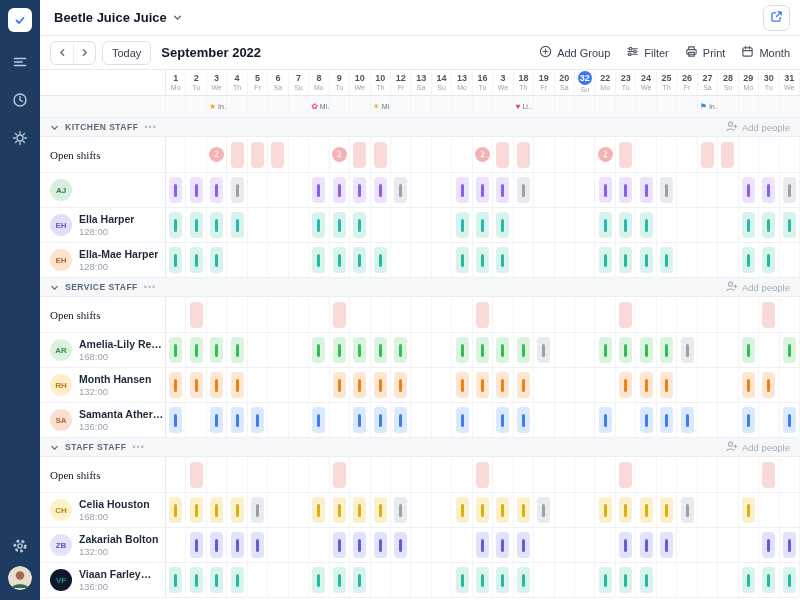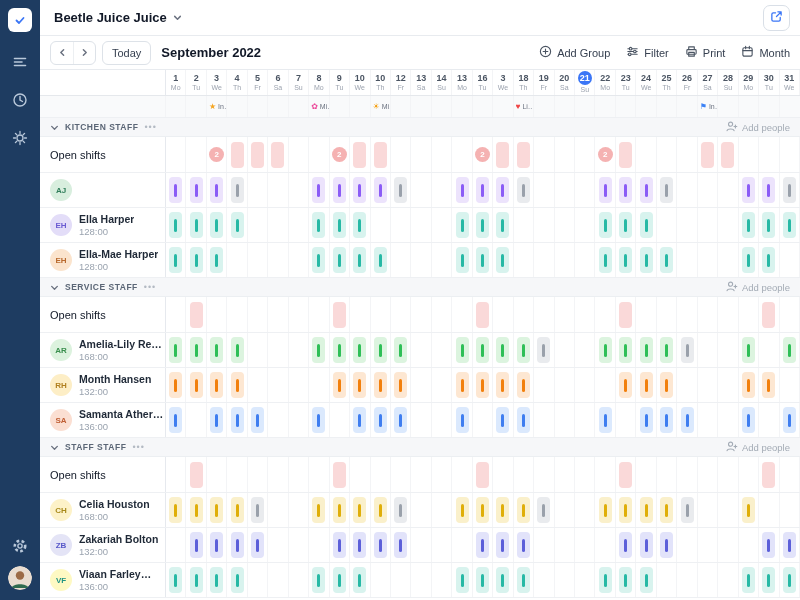--- a/index.html
+++ b/index.html
@@ -54,21 +54,21 @@
   .note-cell{justify-content:flex-start;padding-left:2px;gap:2px;white-space:nowrap;}
   .note-icon{font-size:8px;line-height:1;}
   .note-text{font-size:7px;color:#6b7280;overflow:hidden;}
 
   .group-header{height:19px;display:flex;align-items:center;background:#f6f7f9;border-bottom:1px solid #eceff2;padding:0 10px;gap:6px;}
   .gh-chevron{display:flex;align-items:center;}
   .gh-name{font-size:8.5px;font-weight:700;color:#5b6676;letter-spacing:.5px;}
   .gh-more{color:#b3bac3;font-size:9px;letter-spacing:1px;}
   .gh-addpeople{margin-left:auto;display:flex;align-items:center;gap:4px;font-size:9.5px;color:#a3abb5;}
 
-  .open-row{height:36px;}
+  .open-row{height:36px;font-family:Liberation Serif, serif;}
   .open-label{font-size:11px;color:#111827;}
   .open-block{width:13px;height:26px;border-radius:4px;}
   .open-badge{width:15px;height:15px;border-radius:50%;font-size:8px;font-weight:700;display:flex;align-items:center;justify-content:center;}
 
   .emp-row{height:35px;}
   .avatar{width:22px;height:22px;border-radius:50%;font-size:8px;font-weight:700;display:flex;align-items:center;justify-content:center;flex-shrink:0;}
   .emp-info{min-width:0;line-height:1.25;}
   .emp-name{font-size:10.5px;font-weight:700;color:#1f2937;white-space:nowrap;overflow:hidden;text-overflow:ellipsis;max-width:86px;}
   .emp-hours{font-size:9.5px;color:#9aa3af;}
   .shift-pill{width:13px;height:26px;border-radius:4px;display:flex;align-items:center;justify-content:center;}
@@ -268,21 +268,21 @@
           </div>
           <div class="day-cell date-cell">
             <div class="date-num">19</div>
             <div class="date-dow">Fr</div>
           </div>
           <div class="day-cell date-cell">
             <div class="date-num">20</div>
             <div class="date-dow">Sa</div>
           </div>
           <div class="day-cell date-cell">
-            <div class="date-num today">21</div>
+            <div class="date-num today">32</div>
             <div class="date-dow">Su</div>
           </div>
           <div class="day-cell date-cell">
             <div class="date-num">22</div>
             <div class="date-dow">Mo</div>
           </div>
           <div class="day-cell date-cell">
             <div class="date-num">23</div>
             <div class="date-dow">Tu</div>
           </div>
@@ -1455,21 +1455,21 @@
             </div>
           </div>
           <div class="day-cell">
             <div class="shift-pill" style="background: rgb(226, 227, 250);">
               <div class="shift-bar" style="background: rgb(92, 95, 217);"></div>
             </div>
           </div>
         </div>
         <div class="grid-row emp-row">
           <div class="label-cell">
-            <div class="avatar" style="background: #fef9c3; color: rgb(31, 147, 131);">VF</div>
+            <div class="avatar" style="background: #0f172a; color: rgb(31, 147, 131);">VF</div>
             <div class="emp-info">
               <div class="emp-name">Viaan Farley…</div>
               <div class="emp-hours">136:00</div>
             </div>
           </div>
           <div class="day-cell">
             <div class="shift-pill" style="background: rgb(216, 243, 238);">
               <div class="shift-bar" style="background: rgb(39, 185, 165);"></div>
             </div>
           </div>

